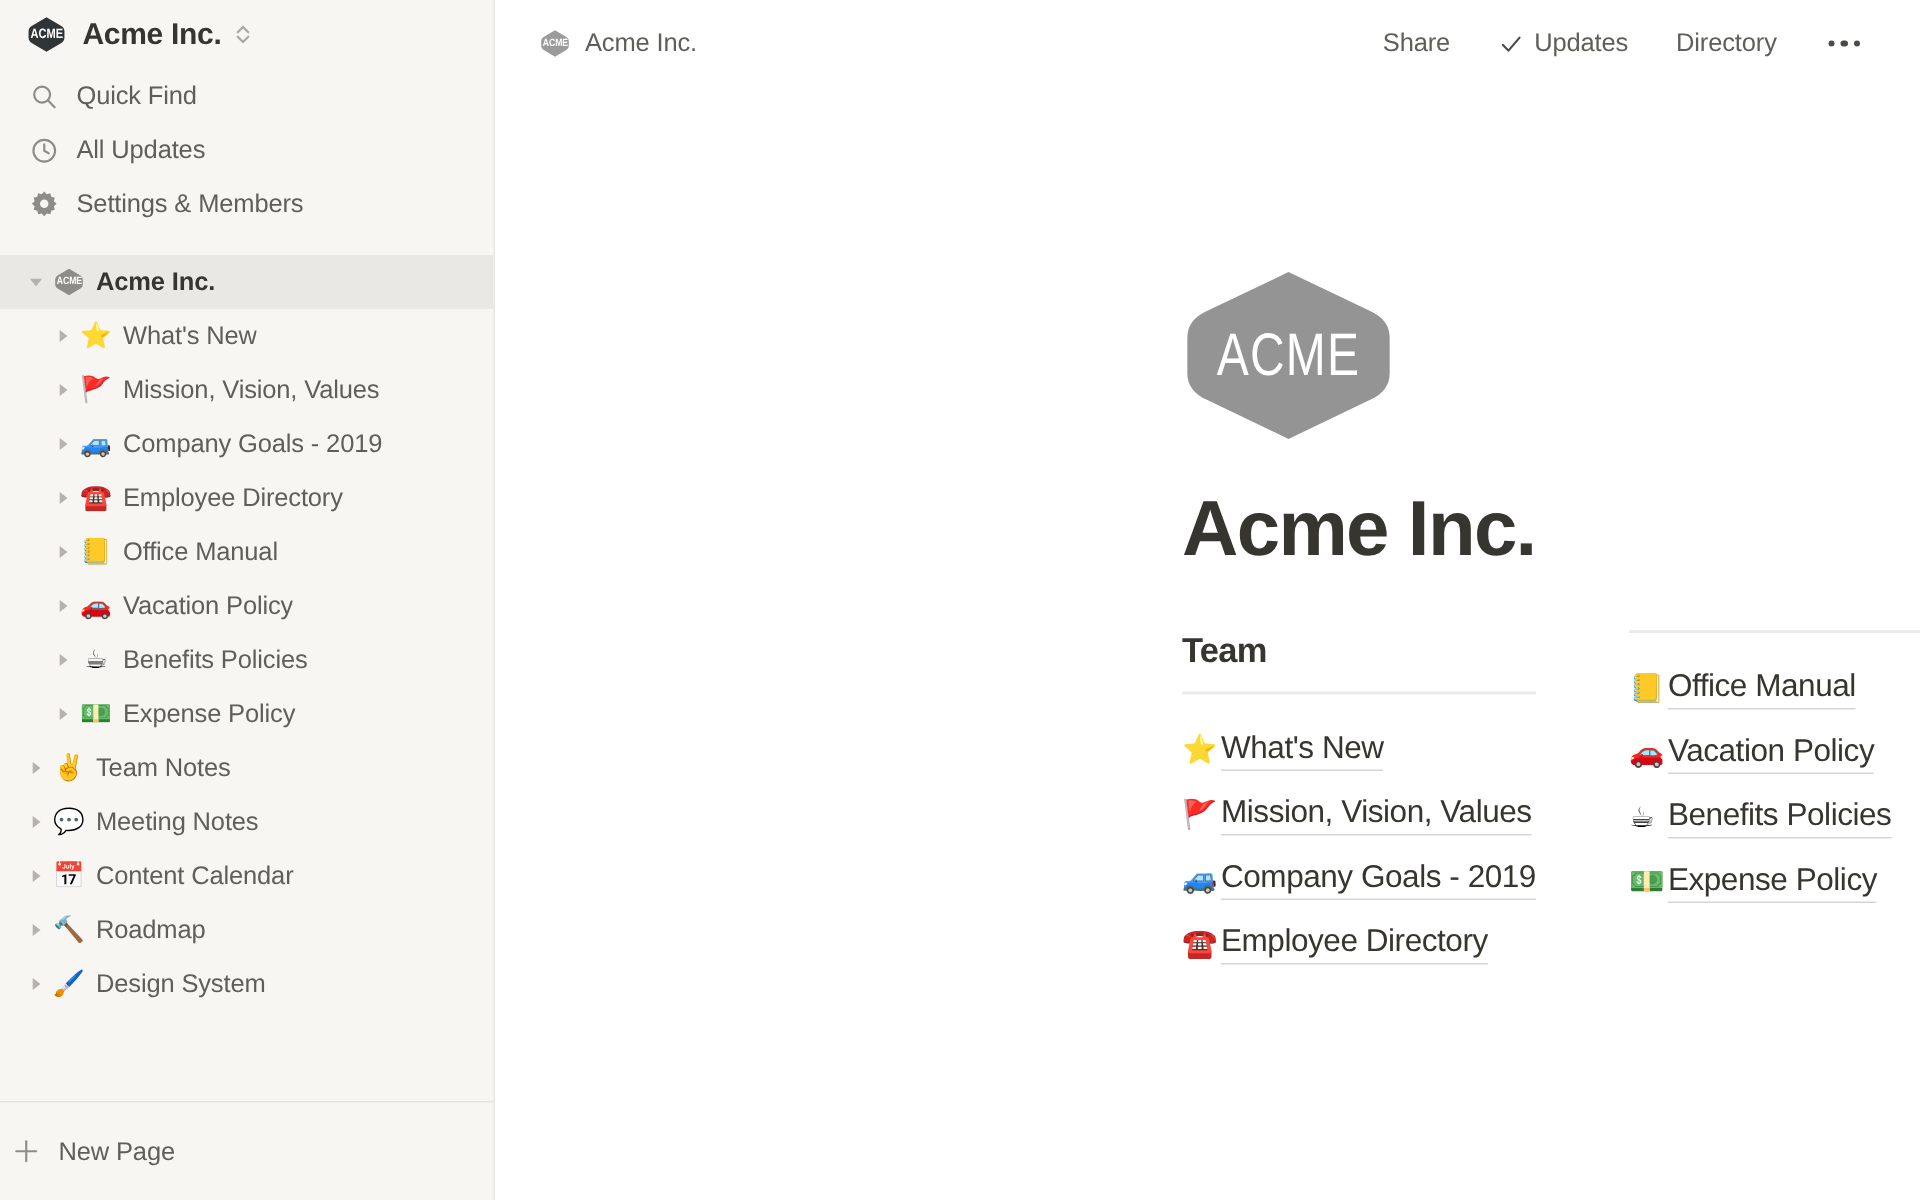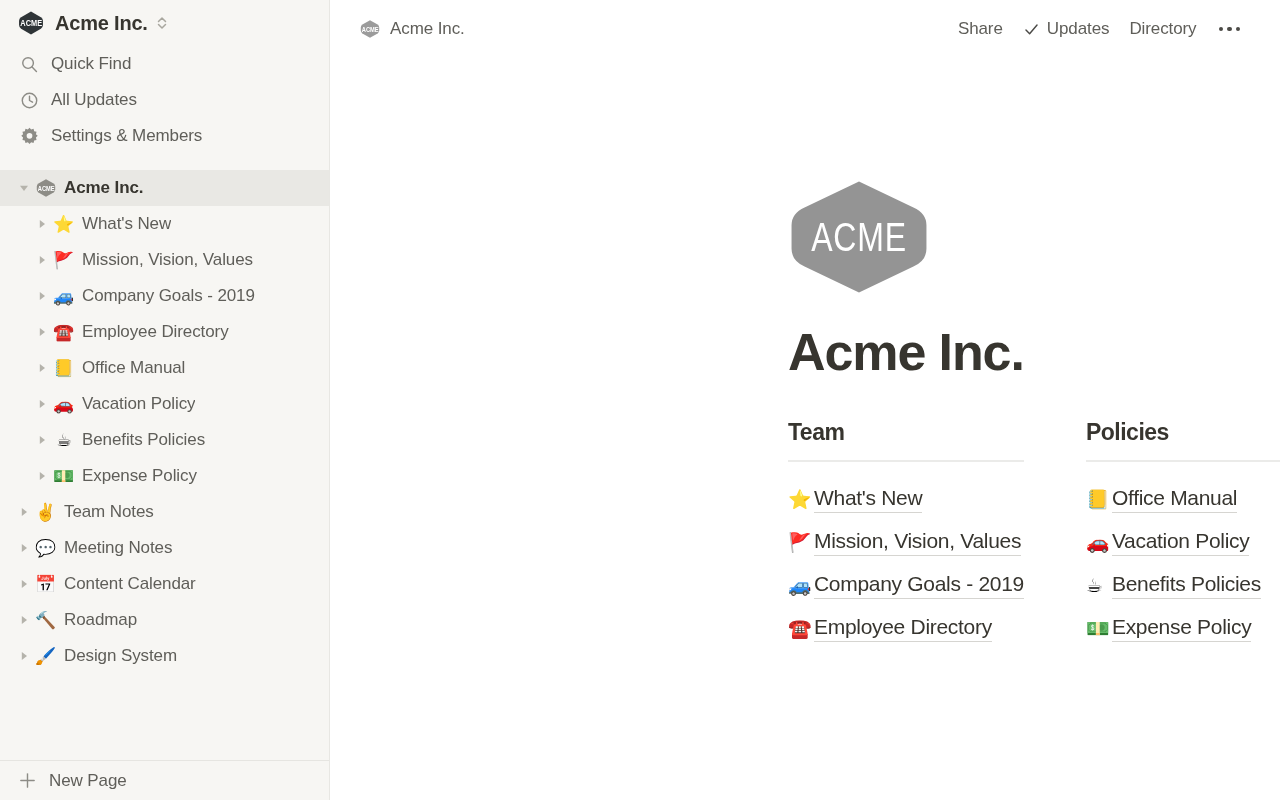--- a/index.html
+++ b/index.html
@@ -162,24 +162,24 @@
     color: #37352f;
     font-weight: bold;
   }
   .page-row.lvl0 { padding-left: 14px; }
   .page-row.lvl1 { padding-left: 32px; }
 
   
   .sb-footer {
     flex: 0 0 auto;
     border-top: 1px solid #e6e5e1;
-    height: 40px;
-    display: flex;
-    align-items: center;
-    padding-left: 16px;
+    height: 66px;
+    display: flex;
+    align-items: center;
+    padding-left: 6px;
     cursor: pointer;
   }
   .sb-footer .plus {
     width: 22px; flex: 0 0 22px;
     display: flex; align-items: center; justify-content: center;
   }
   .sb-footer .np-label {
     font-size: 17px;
     color: #5f5e59;
     margin-left: 11px;
@@ -209,21 +209,21 @@
   .crumb .crumb-label {
     font-size: 17px;
     color: #5f5e59;
     margin-left: 10px;
     letter-spacing: -0.1px;
   }
   .topbar-spacer { flex: 1 1 auto; }
   .tb-actions {
     display: flex;
     align-items: center;
-    gap: 0px;
+    gap: 12px;
   }
   .tb-btn {
     font-size: 17px;
     color: #5f5e59;
     padding: 4px 10px;
     cursor: pointer;
     letter-spacing: -0.1px;
     display: flex;
     align-items: center;
     border-radius: 3px;
@@ -568,21 +568,20 @@
             <div class="lnk-row">
               <span class="l-emoji">🚙</span>
               <span class="l-label">Company Goals - 2019</span>
             </div>
             <div class="lnk-row">
               <span class="l-emoji">☎️</span>
               <span class="l-label">Employee Directory</span>
             </div>
           </div>
           <div class="col">
-            <div class="col-h">Policies</div>
             <div class="col-rule"></div>
             <div class="lnk-row">
               <span class="l-emoji">📒</span>
               <span class="l-label">Office Manual</span>
             </div>
             <div class="lnk-row">
               <span class="l-emoji">🚗</span>
               <span class="l-label">Vacation Policy</span>
             </div>
             <div class="lnk-row">

